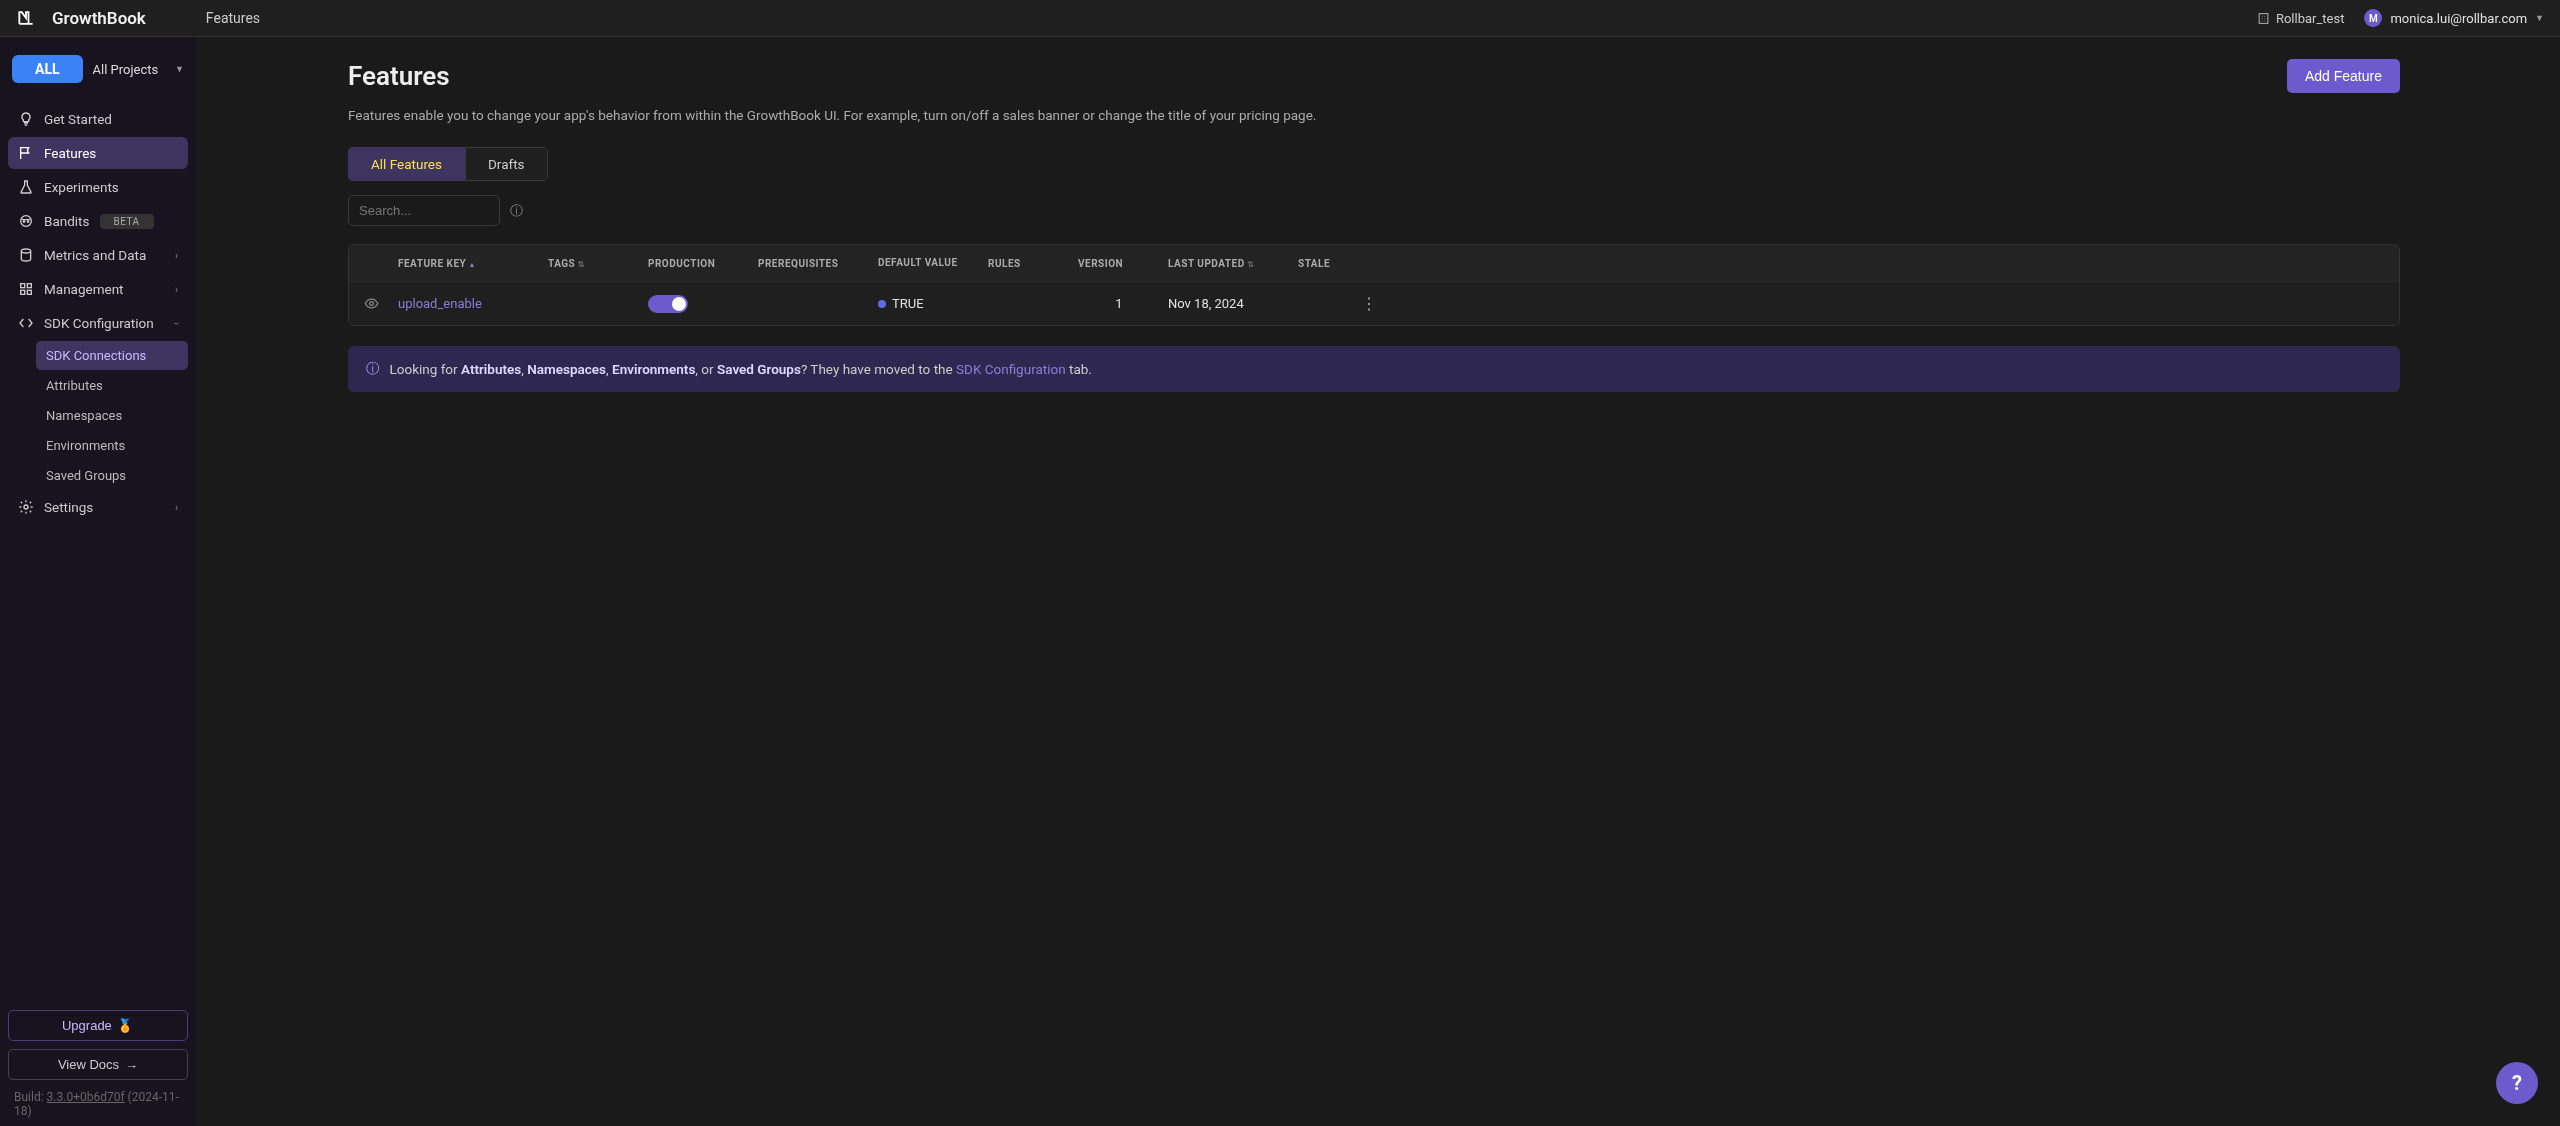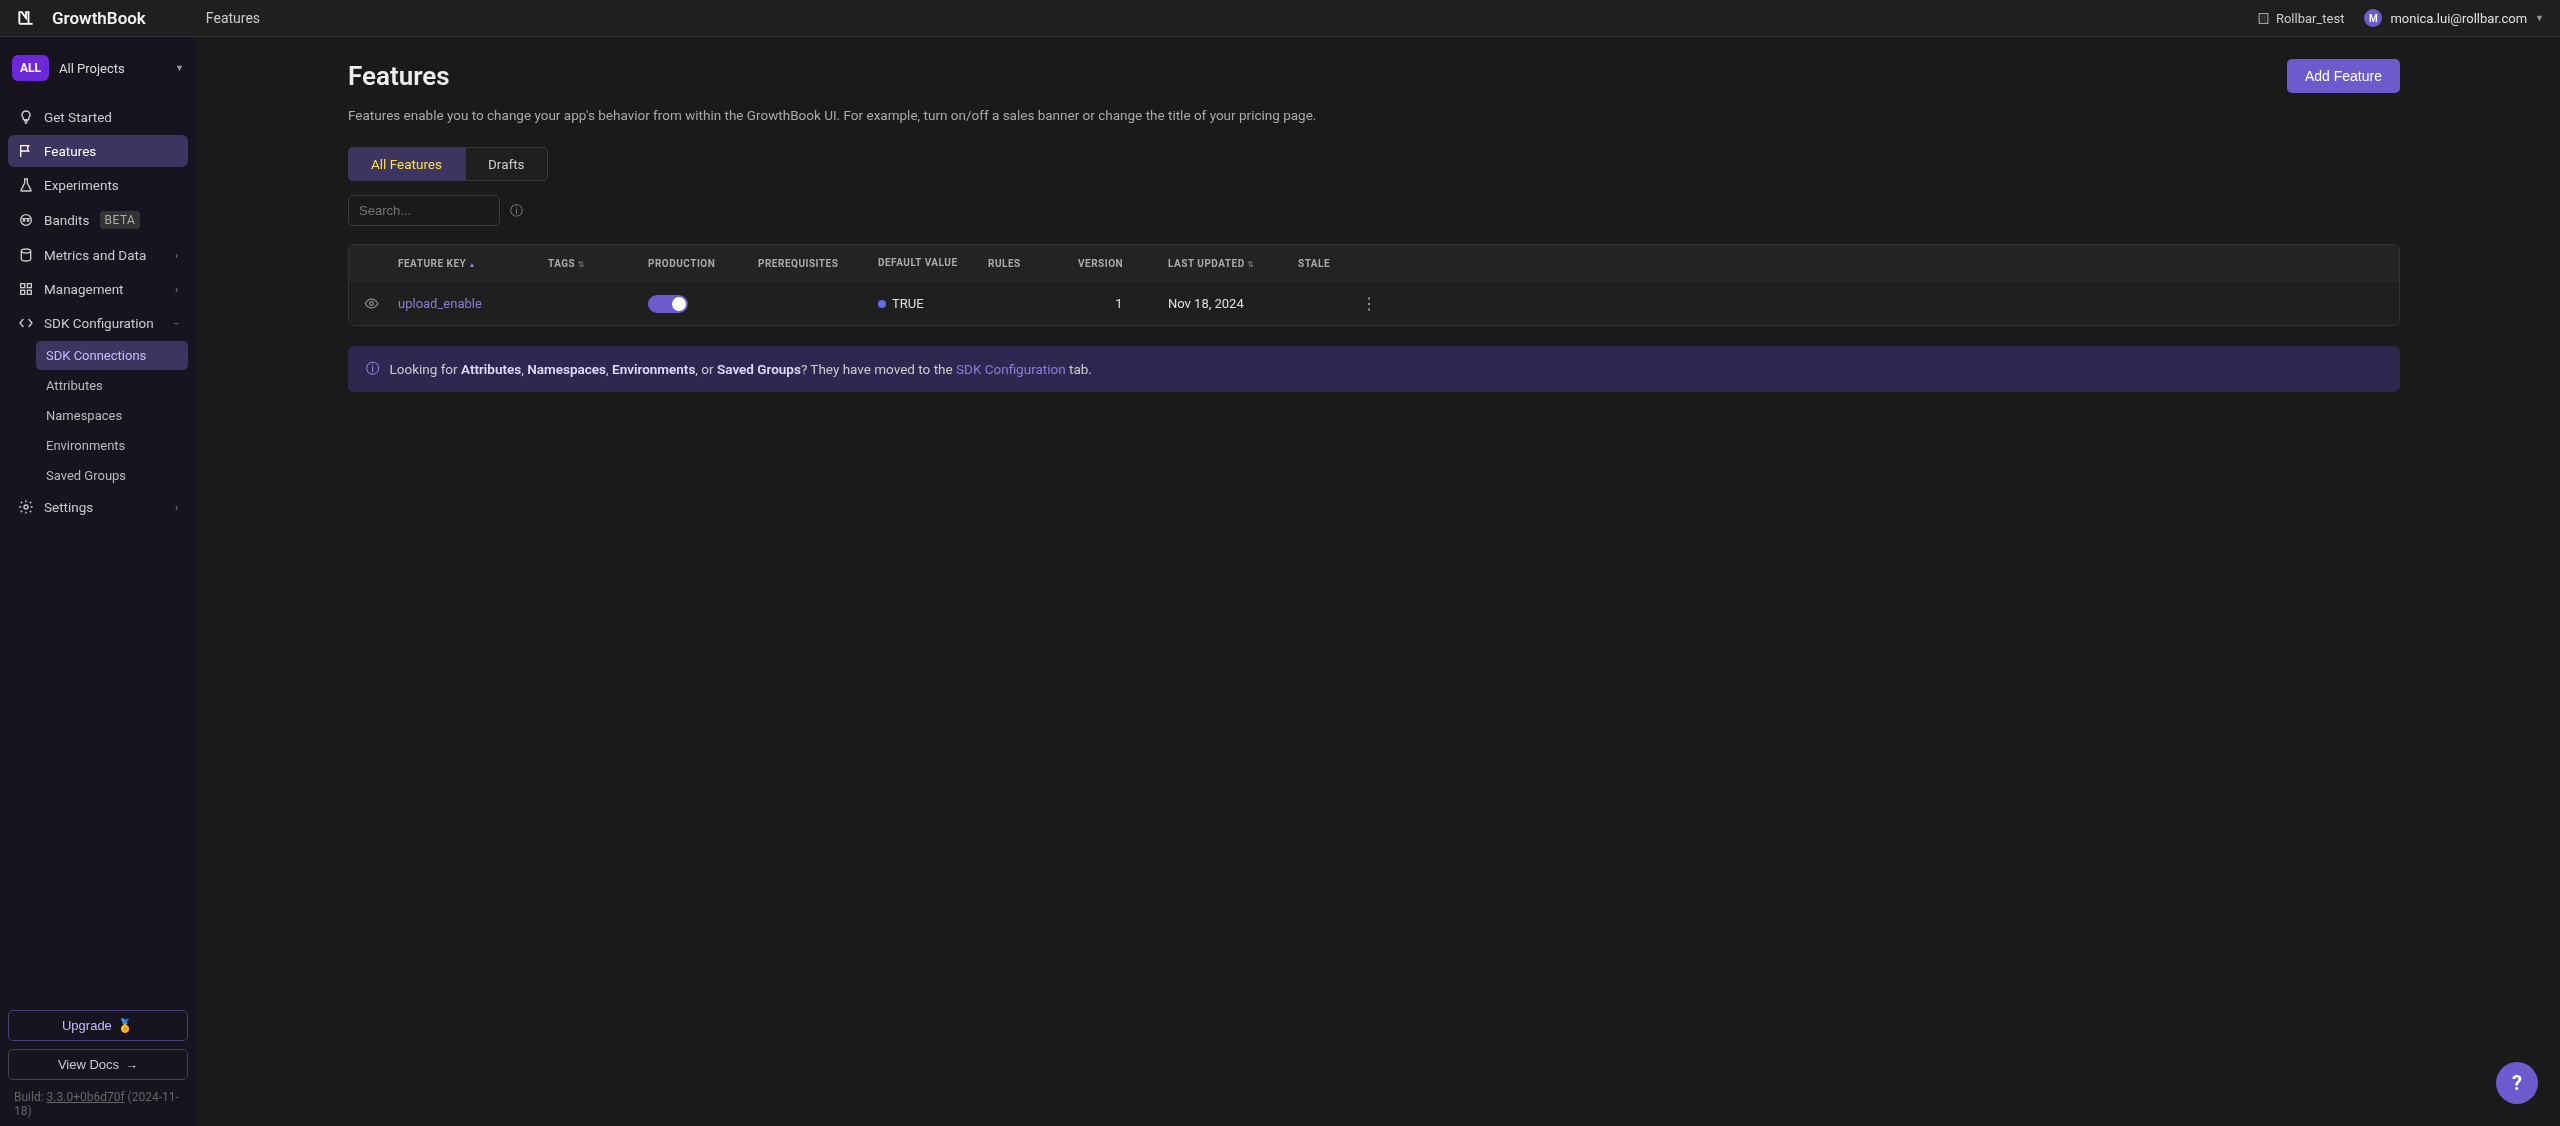--- a/index.html
+++ b/index.html
@@ -11,29 +11,29 @@
 .topbar-title { margin-left: 60px; font-size: 14px; color: #ccc; }
 .topbar-right { margin-left: auto; display: flex; align-items: center; gap: 20px; font-size: 13px; }
 .org-name { display: flex; align-items: center; gap: 6px; color: #ccc; }
 .user-pill { display: flex; align-items: center; gap: 8px; }
 .avatar { width: 18px; height: 18px; border-radius: 50%; background: #6d5acd; color: #fff; display: flex; align-items: center; justify-content: center; font-size: 10px; font-weight: 600; }
 .chev { font-size: 9px; color: #999; }
 
 .layout { display: flex; height: calc(100vh - 37px); }
 .sidebar { width: 196px; background: #17131f; display: flex; flex-direction: column; padding: 12px 8px 8px; }
 .project-pill { display: flex; align-items: center; gap: 10px; padding: 6px 4px; margin-bottom: 14px; cursor: pointer; }
-.proj-badge { background: #6d28d9; color: #fff; font-weight: 700; font-size: 12px; padding: 6px 8px; border-radius: 6px; }
+.proj-badge { background: #3b82f6; color: #fff; font-weight: 700; font-size: 14px; padding: 6px 23px; border-radius: 6px; }
 .proj-label { font-size: 13px; color: #ddd; flex: 1; }
 
 .nav { list-style: none; flex: 1; }
 .nav-item { display: flex; align-items: center; gap: 10px; padding: 8px 10px; border-radius: 6px; font-size: 13.5px; color: #ccc; cursor: pointer; margin-bottom: 2px; }
 .nav-item.active { background: #3d3560; color: #fff; }
 .nav-icon { width: 16px; height: 16px; flex-shrink: 0; display: flex; align-items: center; justify-content: center; }
 .nav-item .expand { margin-left: auto; font-size: 10px; color: #888; }
-.beta-badge { font-size: 12px; background: #333; color: #aaa; padding: 2px 5px; border-radius: 4px; letter-spacing: 0.5px; }
+.beta-badge { font-size: 10px; background: #333; color: #aaa; padding: 2px 14px; border-radius: 4px; letter-spacing: 0.5px; }
 .subnav { list-style: none; padding-left: 28px; }
 .subnav-item { padding: 7px 10px; font-size: 13px; color: #bbb; border-radius: 5px; cursor: pointer; margin-bottom: 1px; }
 .subnav-item.active { background: #3d3560; color: #c8b9ff; }
 
 .sidebar-footer { margin-top: auto; }
 .upgrade-btn { width: 100%; padding: 7px; background: transparent; border: 1px solid #4a3f7a; border-radius: 5px; color: #c8b9ff; font-size: 13px; cursor: pointer; display: flex; align-items: center; justify-content: center; gap: 6px; margin-bottom: 8px; }
 .docs-btn { width: 100%; padding: 7px; background: transparent; border: 1px solid #444; border-radius: 5px; color: #ccc; font-size: 13px; cursor: pointer; display: flex; align-items: center; justify-content: center; gap: 6px; }
 .build-info { font-size: 12px; color: #666; margin-top: 10px; padding-left: 6px; }
 
 .main { flex: 1; padding: 22px 160px 22px 152px; overflow-y: auto; }

